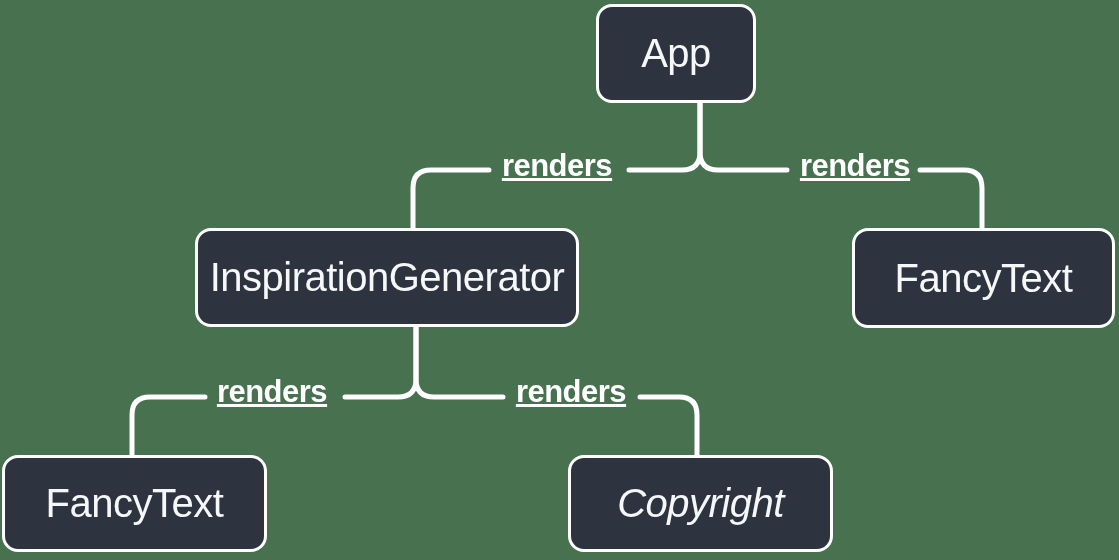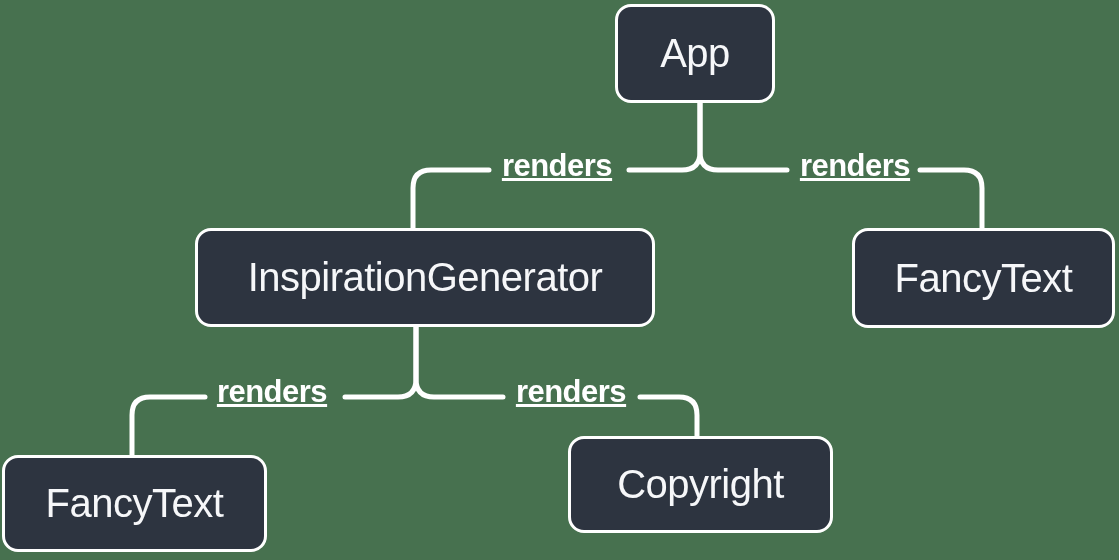--- a/index.html
+++ b/index.html
@@ -37,25 +37,25 @@
     box-sizing: border-box;
     background: var(--node-fill, #2d3440);
     border: 3.5px solid var(--node-border, #ffffff);
     border-radius: 16px;
     color: var(--node-text, #f6f7f9);
     font-size: 40px;
     font-weight: 400;
     letter-spacing: -0.5px;
     white-space: nowrap;
   }
-  .node-app               { left: 615px; top: 4px;   width: 160px; height: 99px;  }
-  .node-inspiration       { left: 195px; top: 228px; width: 460px; height: 99px;  }
+  .node-app               { left: 596px; top: 4px;   width: 160px; height: 99px;  }
+  .node-inspiration       { left: 195px; top: 228px; width: 384px; height: 99px;  }
   .node-fancy-text-top    { left: 852px; top: 228px; width: 263px; height: 100px; }
   .node-fancy-text-bottom { left: 2px;   top: 455px; width: 265px; height: 97px;  }
-  .node-copyright         { left: 568px; top: 436px; width: 265px; height: 97px;  }
+  .node-copyright         { left: 568px; top: 455px; width: 265px; height: 97px; font-style: italic;  }
   .edge-label {
     position: absolute;
     transform: translate(-50%, -50%);
     color: var(--edge-label, #ffffff);
     font-size: 31px;
     font-weight: 700;
     letter-spacing: -0.5px;
     white-space: nowrap;
     text-decoration: underline;
   }

